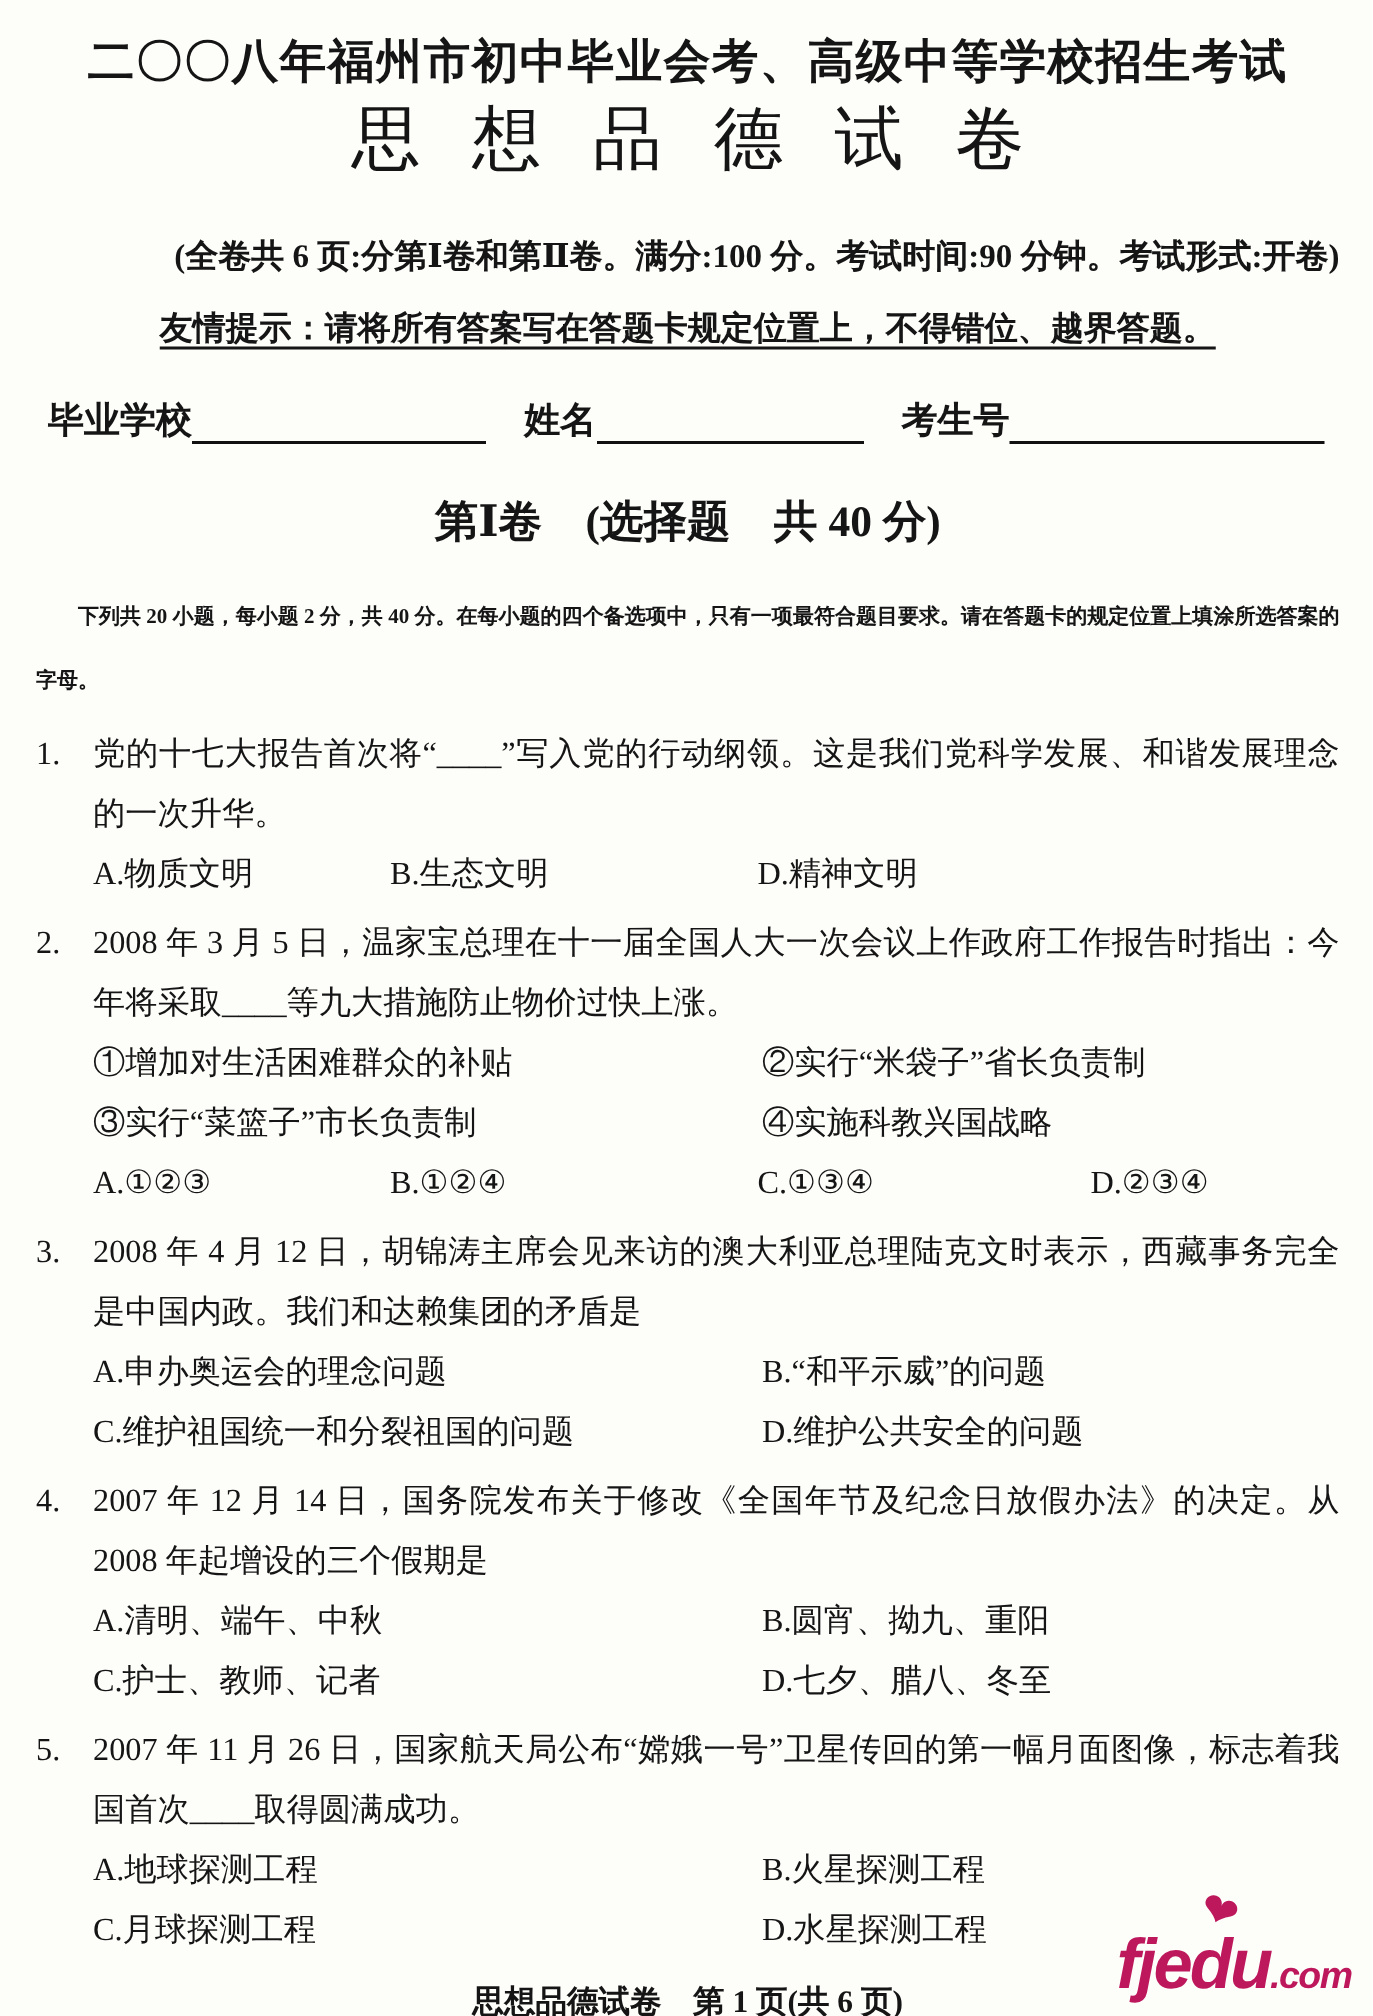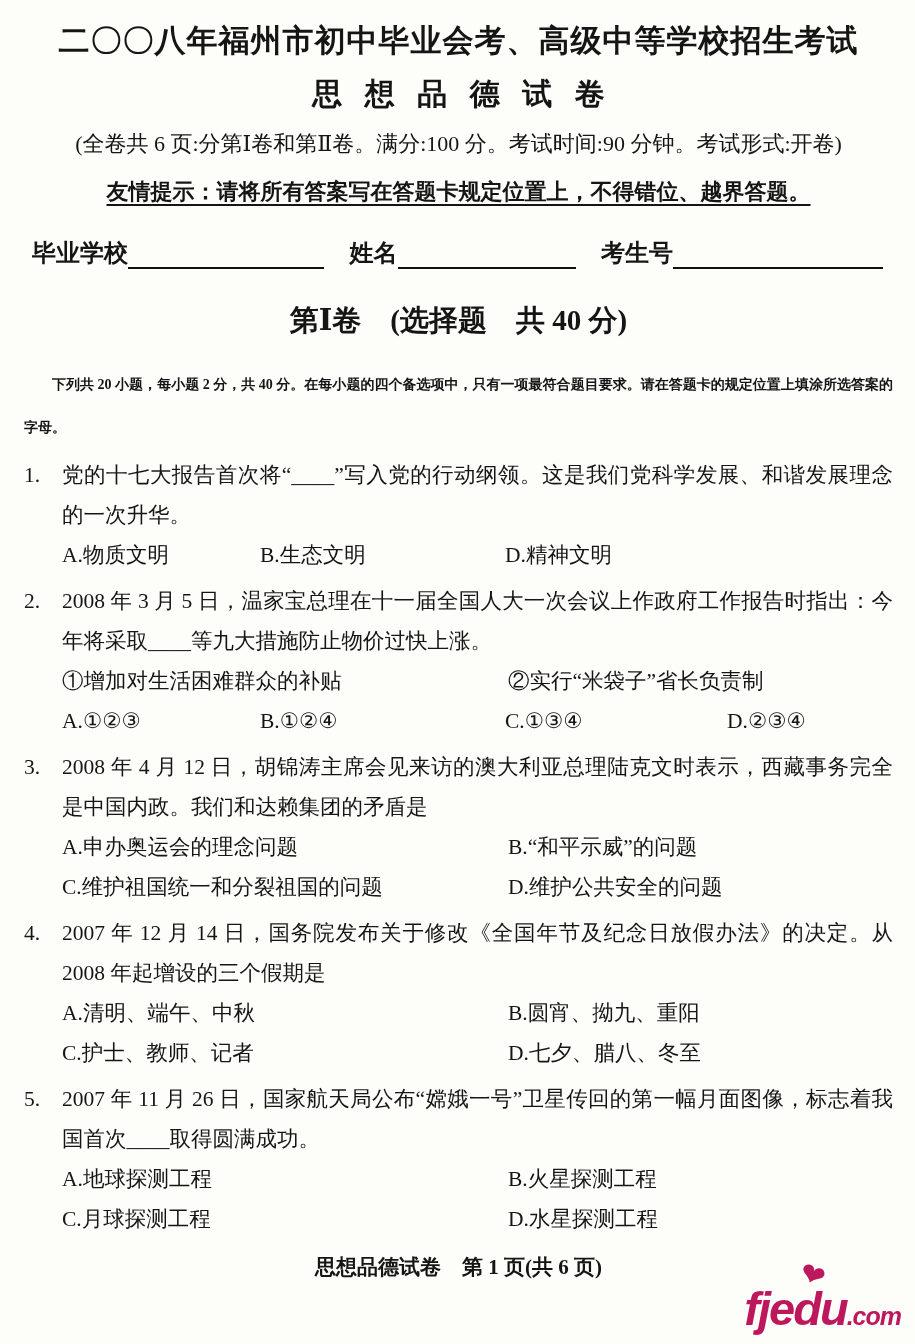--- a/index.html
+++ b/index.html
@@ -17,32 +17,33 @@
   }
   .exam-title {
     text-align: center;
     font-size: 31px;
     font-weight: bold;
     letter-spacing: 1px;
     margin-top: 6px;
   }
   .subject-title {
     text-align: center;
-    font-size: 30px;
-    font-weight: bold;
+    font-size: 46px;
+    font-weight: normal;
     letter-spacing: 0.75em;
     text-indent: 0.75em;
-    margin-top: 12px;
+    margin-top: 0;
     white-space: nowrap;
   }
   .info-line {
-    text-align: center;
+    text-align: right;
     font-size: 22px;
-    margin-top: 14px;
-    white-space: nowrap;
+    margin-top: 32px;
+    white-space: nowrap;
+    font-weight: bold;
   }
   .notice {
     text-align: center;
     font-size: 22px;
     font-weight: bold;
     text-decoration: underline;
     text-underline-offset: 5px;
     margin-top: 18px;
     white-space: nowrap;
   }
@@ -170,20 +171,24 @@
     </div>
 
     <div class="question">
       <div class="q-num">2.</div>
       <div class="q-body">
         <div class="q-text">2008 年 3 月 5 日，温家宝总理在十一届全国人大一次会议上作政府工作报告时指出：今年将采取____等九大措施防止物价过快上涨。</div>
         <div class="opt-row-2">
           <span>①增加对生活困难群众的补贴</span>
           <span>②实行“米袋子”省长负责制</span>
         </div>
+        <div class="opt-row-2">
+          <span>③实行“菜篮子”市长负责制</span>
+          <span>④实施科教兴国战略</span>
+        </div>
         <div class="opt-row-4">
           <span>A.①②③</span>
           <span>B.①②④</span>
           <span>C.①③④</span>
           <span>D.②③④</span>
         </div>
       </div>
     </div>
 
     <div class="question">

